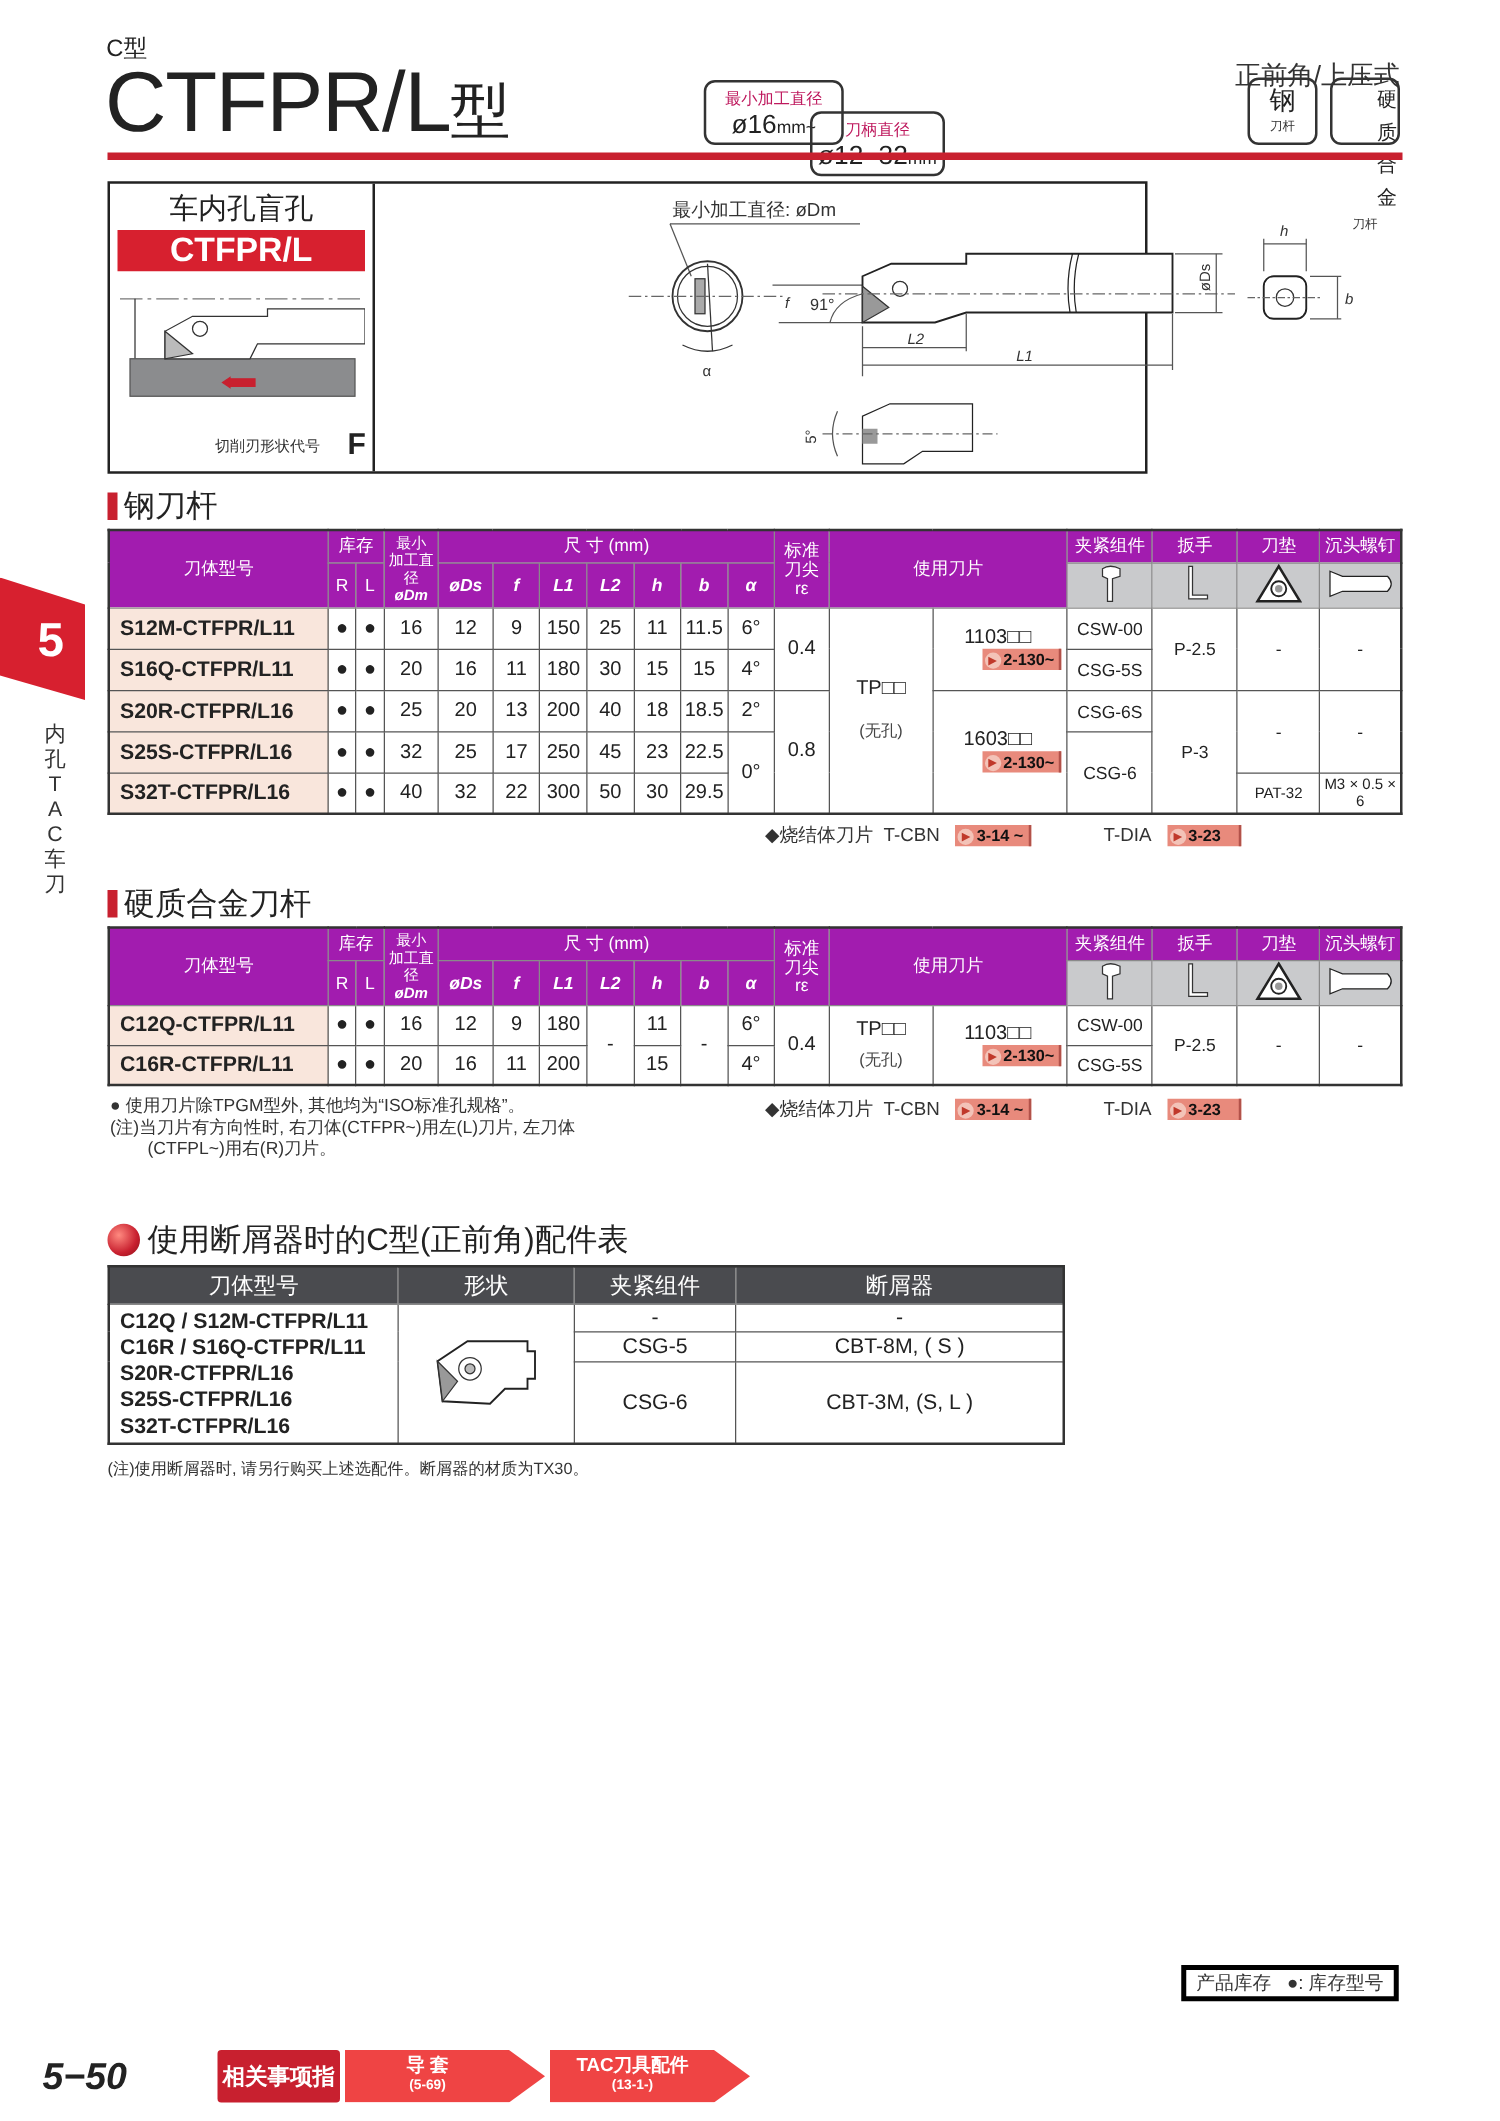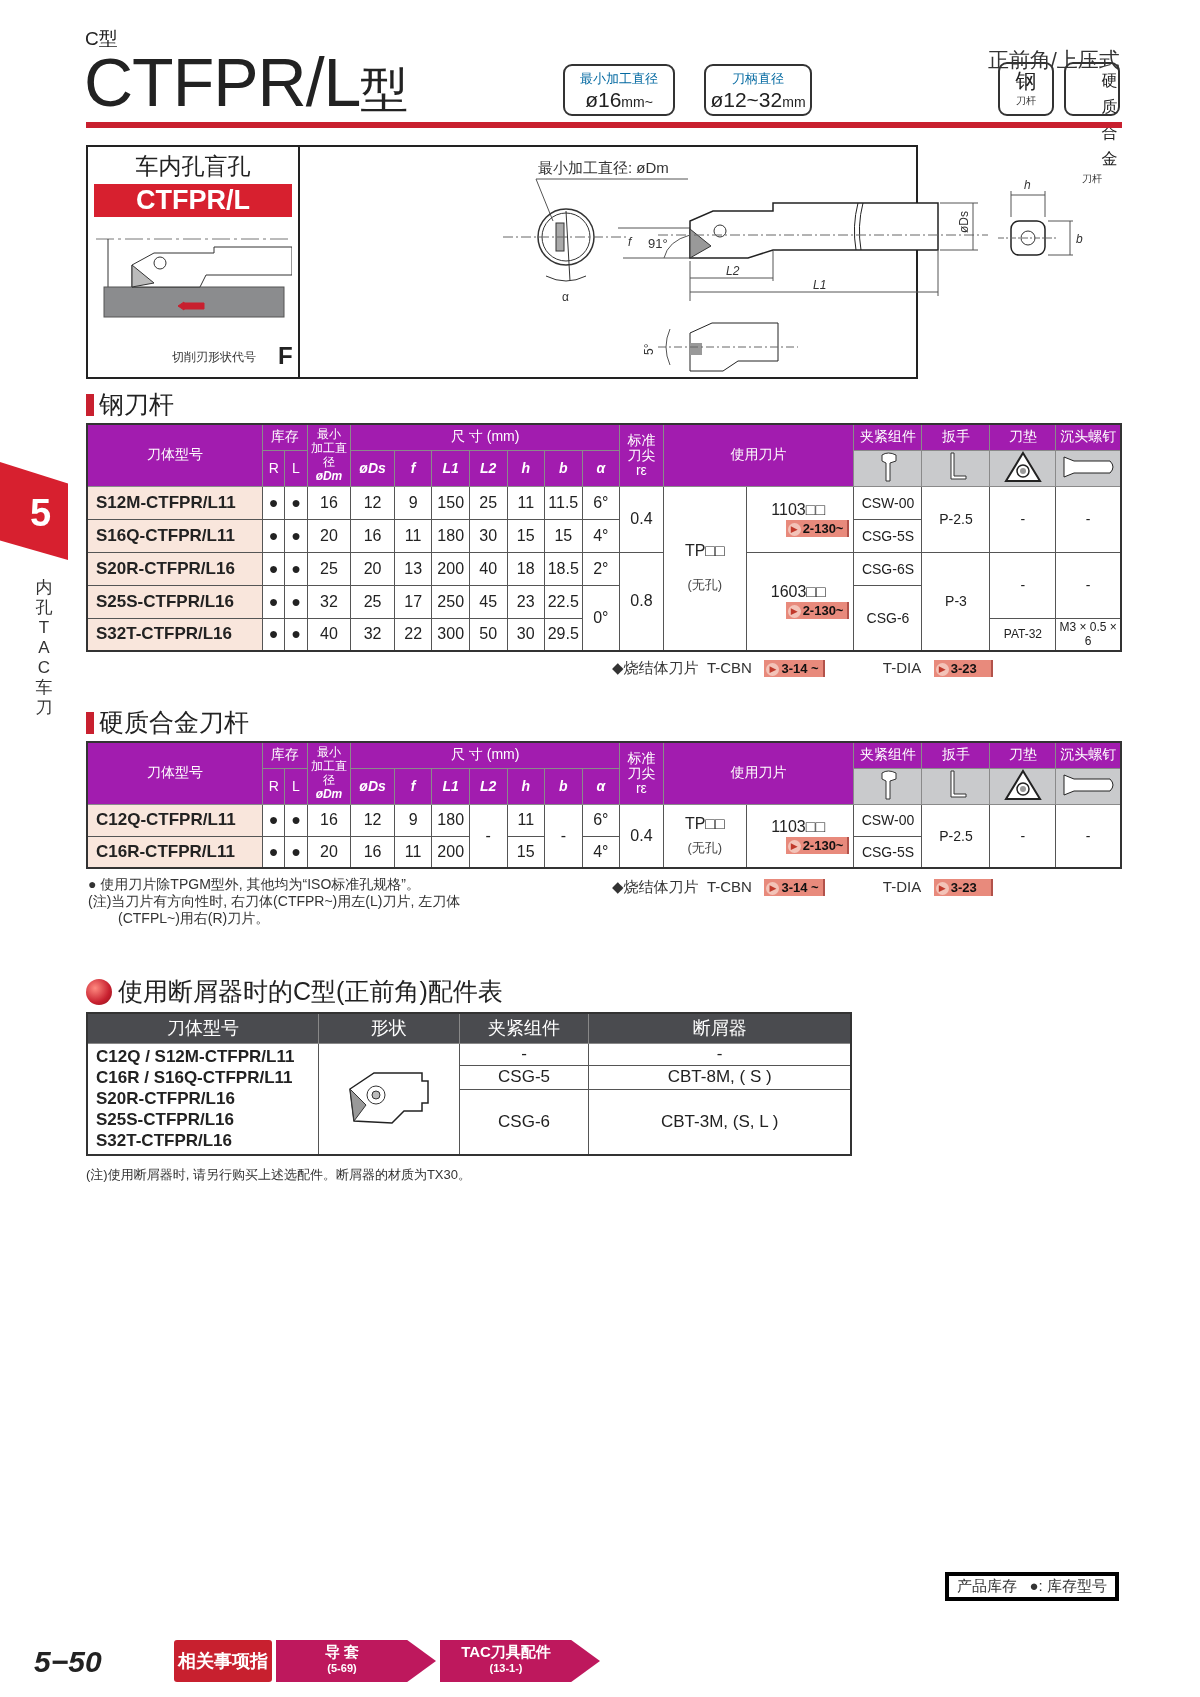--- a/index.html
+++ b/index.html
@@ -5,21 +5,21 @@
   * { box-sizing: border-box; margin: 0; padding: 0; }
   body { width: 1200px; height: 1697px; background: #fff; position: relative; overflow: hidden;
          font-family: "Liberation Sans", "DejaVu Sans", sans-serif; color: #222; }
   .abs { position: absolute; }
 
   
   .ctype { left: 85px; top: 26px; font-size: 19px; }
   .title { left: 84px; top: 46px; font-size: 68px; letter-spacing: -1px; font-weight: normal; line-height: 72px; }
   .title .suffix { font-size: 48px; }
   .spec-box { border: 2px solid #333; border-radius: 9px; text-align: center; top: 64px; height: 52px; }
-  .spec-box .lbl { font-size: 13px; padding-top: 4px; color: #0369a1; }
+  .spec-box .lbl { font-size: 13px; padding-top: 4px; color: #be185d; }
   .spec-box .val { font-size: 21px; line-height: 24px; }
   .spec-box .val small { font-size: 14px; }
   .rake { left: 988px; top: 46px; font-size: 21px; color: #333; }
   .mat-box { border: 2px solid #333; border-radius: 9px; top: 62px; width: 56px; height: 54px; text-align: center; }
   .mat-box .big { font-size: 21px; line-height: 26px; padding-top: 4px; }
   .mat-box .big.sm { font-size: 16px; line-height: 26px; margin-left: 35px; }
   .mat-box .small { font-size: 10px; color: #333; }
   .redline { left: 86px; top: 122px; width: 1036px; height: 6px; background: #c8202f; }
 
   
@@ -56,35 +56,35 @@
 
   .acc th { background: #4a4b4f; color: #fff; font-weight: normal; font-size: 18px; border: 1px solid #888; height: 30px; }
   .acc td { border: 1px solid #555; font-size: 17px; text-align: center; }
   .acc { border: 2px solid #333; }
   .acc td.models { text-align: left; font-weight: bold; font-size: 17px; line-height: 21px; padding-left: 8px; vertical-align: middle; }
 
   .legend { left: 945px; top: 1572px; border: 4px solid #000000; font-size: 15px; padding: 1px 8px; color: #333; }
   .pageno { left: 34px; top: 1645px; font-size: 30px; font-weight: bold; font-style: italic; }
   .nav-btn { top: 1640px; height: 42px; color: #fff; font-weight: bold; text-align: center; }
   .nav-red { left: 174px; width: 98px; background: #c8202f; font-size: 18px; line-height: 42px; border-radius: 3px; }
-  .nav-arrow { background: #be185d; clip-path: polygon(0 0, 82% 0, 100% 50%, 82% 100%, 0 100%); }
+  .nav-arrow { background: #ef4444; clip-path: polygon(0 0, 82% 0, 100% 50%, 82% 100%, 0 100%); }
   .nav-arrow .t { font-size: 15px; padding-top: 3px; }
   .nav-arrow .s { font-size: 11px; }
 </style>
 </head>
 <body>
 
 <div class="abs ctype">C型</div>
 <div class="abs title"><span>CTFPR/L</span><span class="suffix">型</span></div>
 
 <div class="abs spec-box" style="left:563px;width:112px;">
   <div class="lbl">最小加工直径</div>
   <div class="val"><span>ø16</span><small>mm~</small></div>
 </div>
-<div class="abs spec-box" style="left:704px;width:108px;">
+<div class="abs spec-box" style="left:648px;width:108px;margin-top:25px;">
   <div class="lbl">刀柄直径</div>
   <div class="val"><span>ø12~32</span><small>mm</small></div>
 </div>
 
 <div class="abs rake">正前角/上压式</div>
 <div class="abs mat-box" style="left:998px;">
   <div class="big">钢</div>
   <div class="small">刀杆</div>
 </div>
 <div class="abs mat-box" style="left:1064px;">

